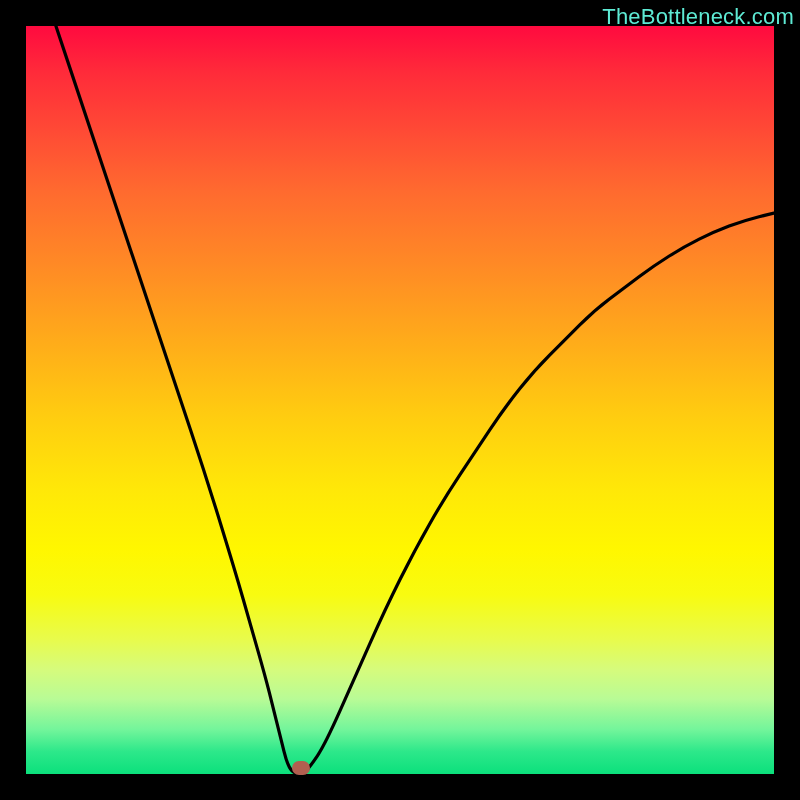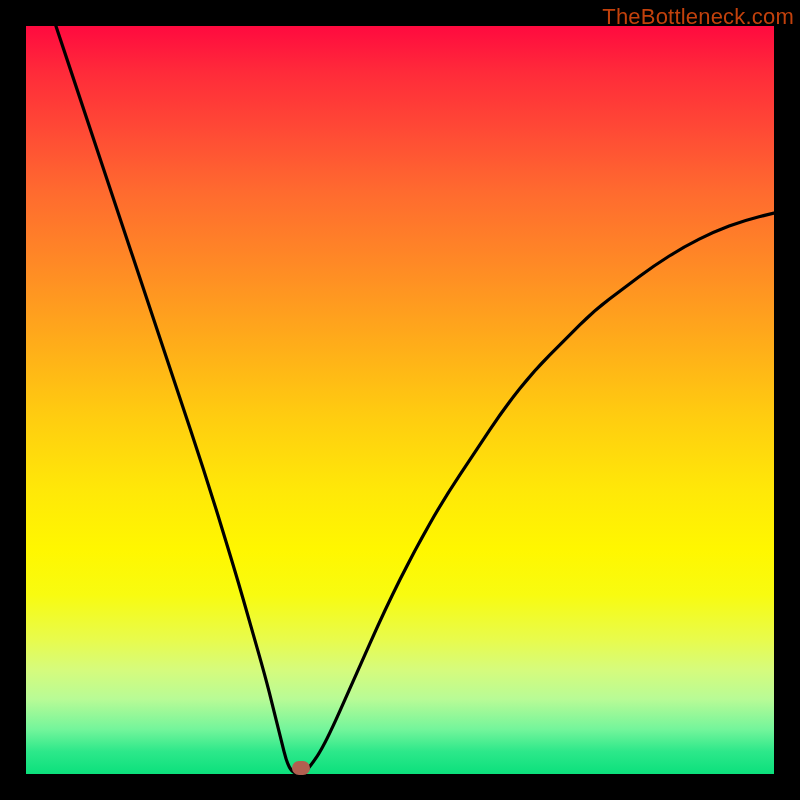--- a/index.html
+++ b/index.html
@@ -40,21 +40,21 @@
       #74f59b 94%,
       #2de88a 97%,
       #0be07c 100%
     );
   }
 
   .watermark {
     position: absolute;
     top: 4px;
     right: 6px;
-    color: #c2410c;
+    color: #5eead4;
     font-size: 22px;
     letter-spacing: 0.2px;
     z-index: 10;
   }
 
   svg.curve {
     position: absolute;
     left: 0; top: 0;
     width: 748px; height: 748px;
     z-index: 5;

